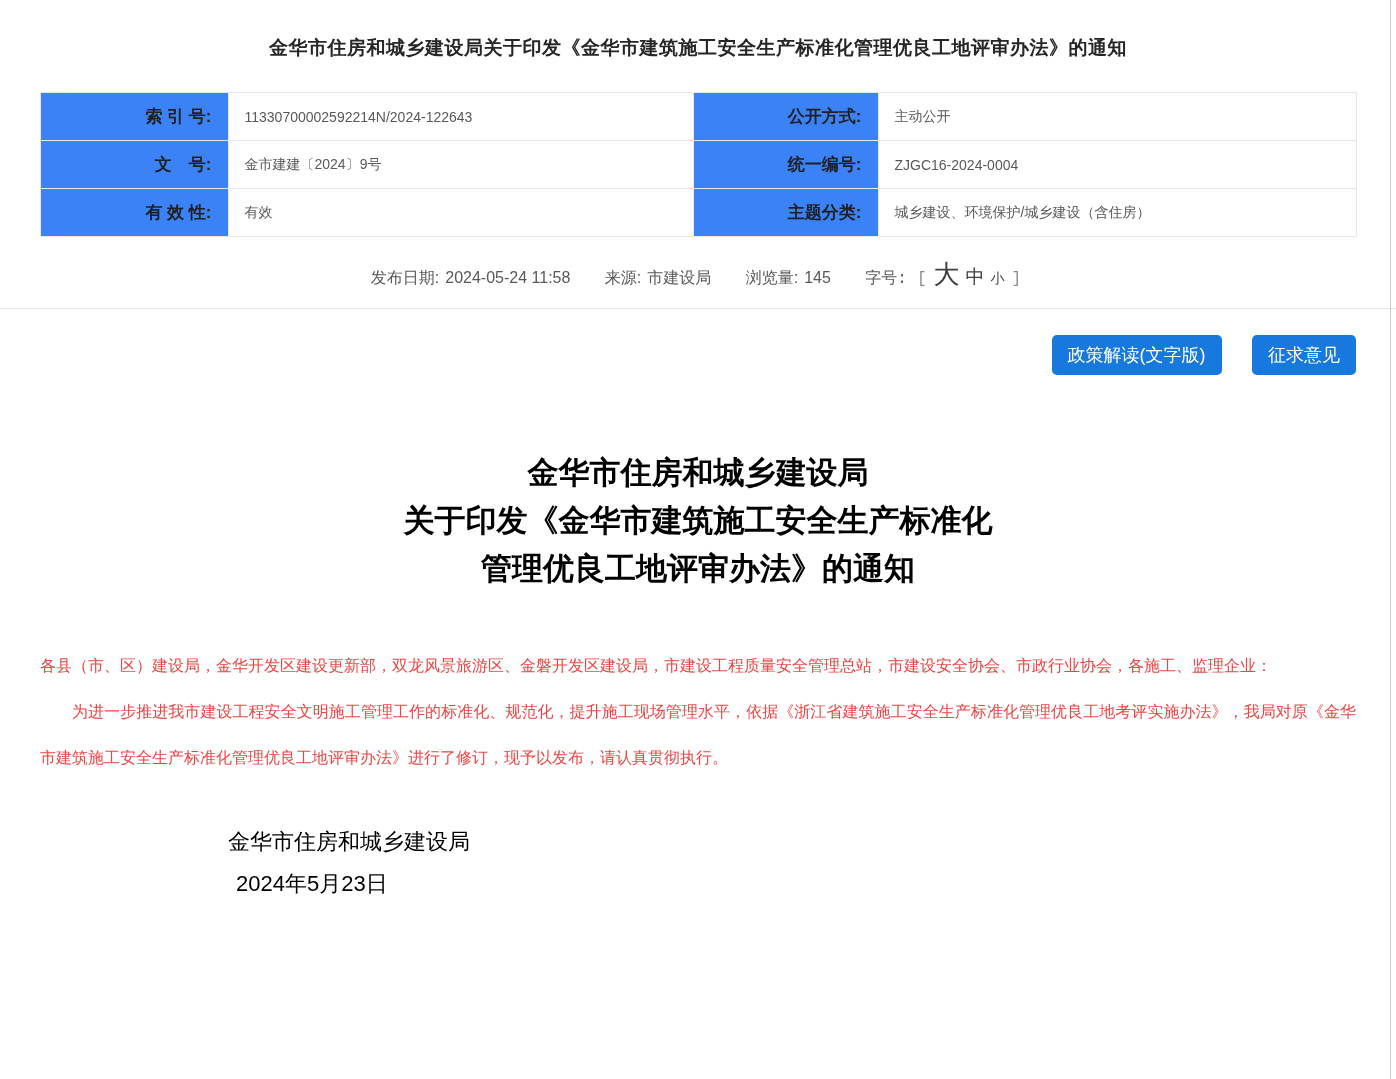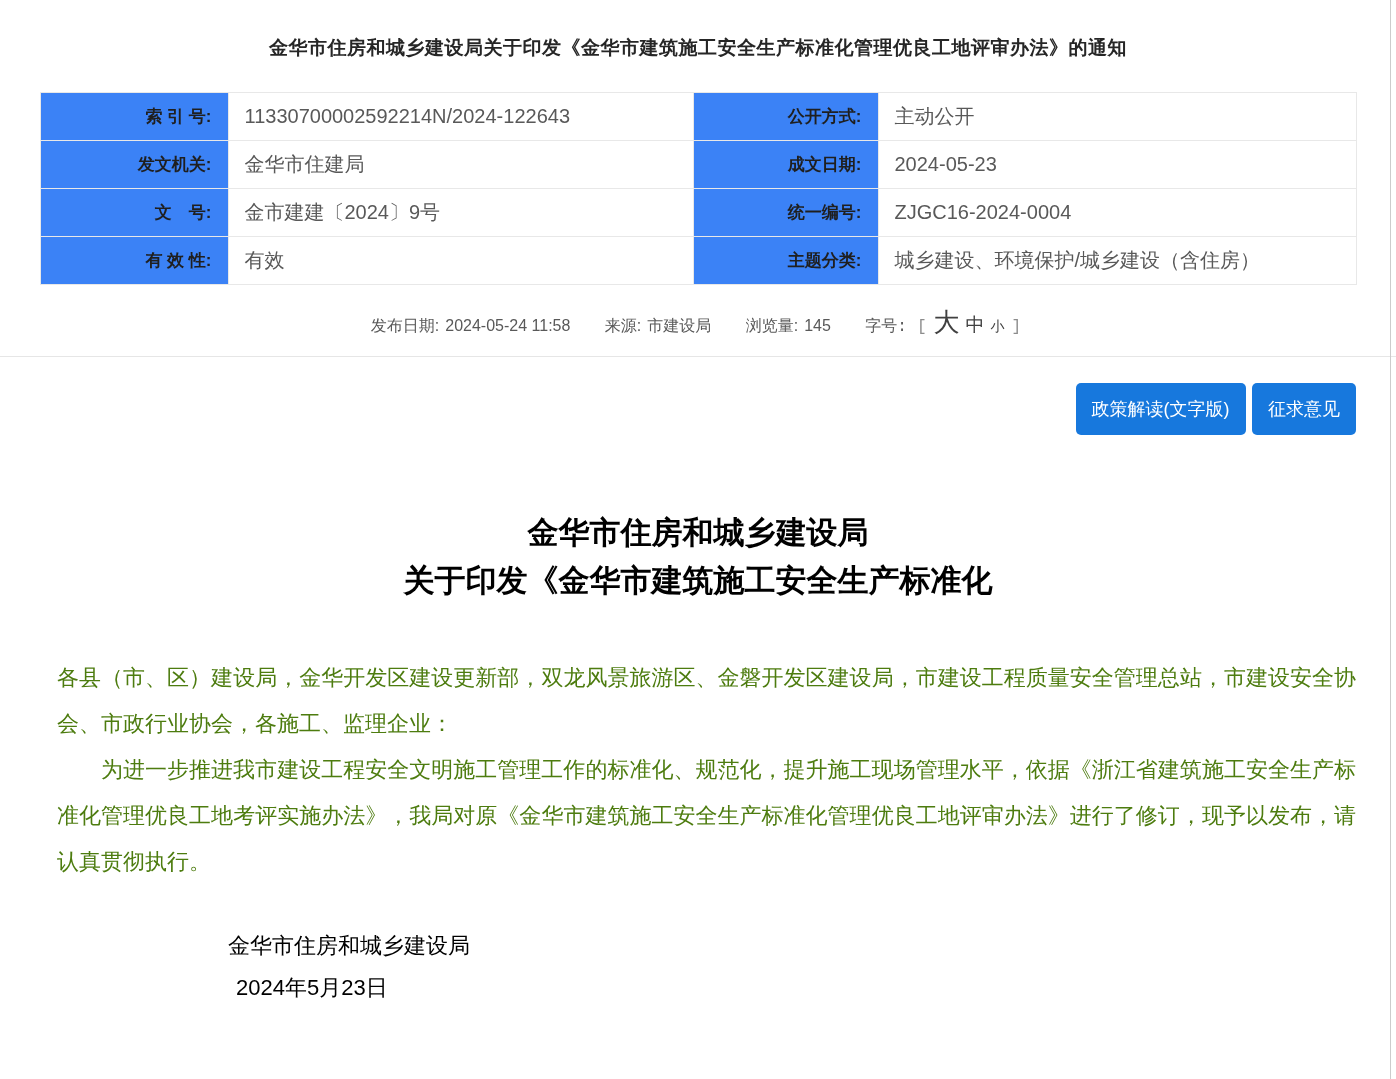--- a/index.html
+++ b/index.html
@@ -28,21 +28,21 @@
   .meta-table {
     width: 1316px;
     margin: 20px auto 0;
     border-collapse: collapse;
     table-layout: fixed;
   }
   .meta-table td {
     border: 1px solid #e8e8e8;
     height: 48px;
     vertical-align: middle;
-    font-size: 20px;
+    font-size: 14px;
   }
   .meta-table td.lbl {
     background: #3b82f6;
     font-weight: bold;
     color: #1f1f1f;
     text-align: right;
     padding-right: 16px;
     font-size: 17px;
     white-space: pre;
   }
@@ -80,42 +80,41 @@
   }
   .btn {
     display: inline-block;
     background: #1778dd;
     color: #ffffff;
     border: none;
     border-radius: 5px;
     font-size: 18px;
     font-family: "Liberation Sans", sans-serif;
     padding: 7px 16px;
-    height: 52px;
+    height: 40px;
     line-height: 22px;
     cursor: pointer;
-    margin-left: 2px;
+    margin-left: 26px;
   }
   
   .doc { width: 1316px; margin: 0 auto; }
   .doc-title {
     margin-top: 74px;
     text-align: center;
     font-size: 31px;
     font-weight: bold;
     line-height: 48px;
     color: #000;
   }
   .doc-paras { margin-top: 50px; }
   .doc-paras p {
-    font-size: 22px;
+    font-size: 16px;
     line-height: 46px;
-    color: #4d7c0f;
+    color: #ef4444;
     text-align: justify;
-    margin-left: 17px;
   }
   .doc-paras p.indent { text-indent: 2em; }
   .signature-block { margin-top: 40px; }
   .signature-line {
     padding-left: 188px;
     font-size: 22px;
     line-height: 42px;
     color: #000;
   }
   .signature-date {
@@ -147,26 +146,20 @@
       <col class="c4">
     </colgroup>
   <tbody>
     <tr>
       <td class="lbl">索 引 号:</td>
       <td class="val">11330700002592214N/2024-122643</td>
       <td class="lbl">公开方式:</td>
       <td class="val">主动公开</td>
     </tr>
     <tr>
-      <td class="lbl">发文机关:</td>
-      <td class="val">金华市住建局</td>
-      <td class="lbl">成文日期:</td>
-      <td class="val">2024-05-23</td>
-    </tr>
-    <tr>
       <td class="lbl">文　号:</td>
       <td class="val">金市建建〔2024〕9号</td>
       <td class="lbl">统一编号:</td>
       <td class="val">ZJGC16-2024-0004</td>
     </tr>
     <tr>
       <td class="lbl">有 效 性:</td>
       <td class="val">有效</td>
       <td class="lbl">主题分类:</td>
       <td class="val">城乡建设、环境保护/城乡建设（含住房）</td>
@@ -183,20 +176,21 @@
 
 <div class="actions">
   <button class="btn">政策解读(文字版)</button>
   <button class="btn">征求意见</button>
 </div>
 
 <div class="doc">
   <div class="doc-title">
     <div>金华市住房和城乡建设局</div>
     <div>关于印发《金华市建筑施工安全生产标准化</div>
+    <div>管理优良工地评审办法》的通知</div>
   </div>
   <div class="doc-paras">
     <p>各县（市、区）建设局，金华开发区建设更新部，双龙风景旅游区、金磐开发区建设局，市建设工程质量安全管理总站，市建设安全协会、市政行业协会，各施工、监理企业：</p>
     <p class="indent">为进一步推进我市建设工程安全文明施工管理工作的标准化、规范化，提升施工现场管理水平，依据《浙江省建筑施工安全生产标准化管理优良工地考评实施办法》，我局对原《金华市建筑施工安全生产标准化管理优良工地评审办法》进行了修订，现予以发布，请认真贯彻执行。</p>
   </div>
   <div class="signature-block">
     <div class="signature-line">金华市住房和城乡建设局</div>
     <div class="signature-date">2024年5月23日</div>
   </div>
 </div>

